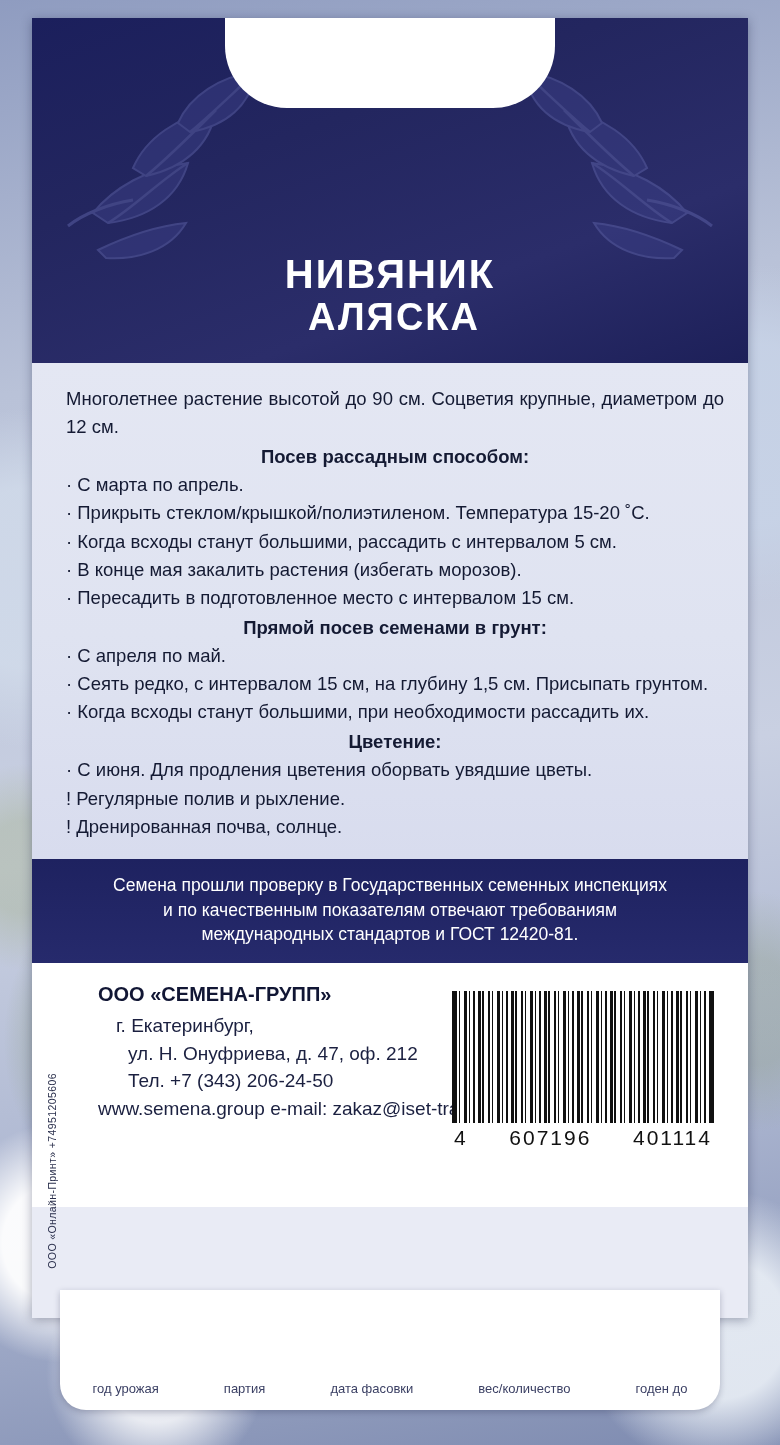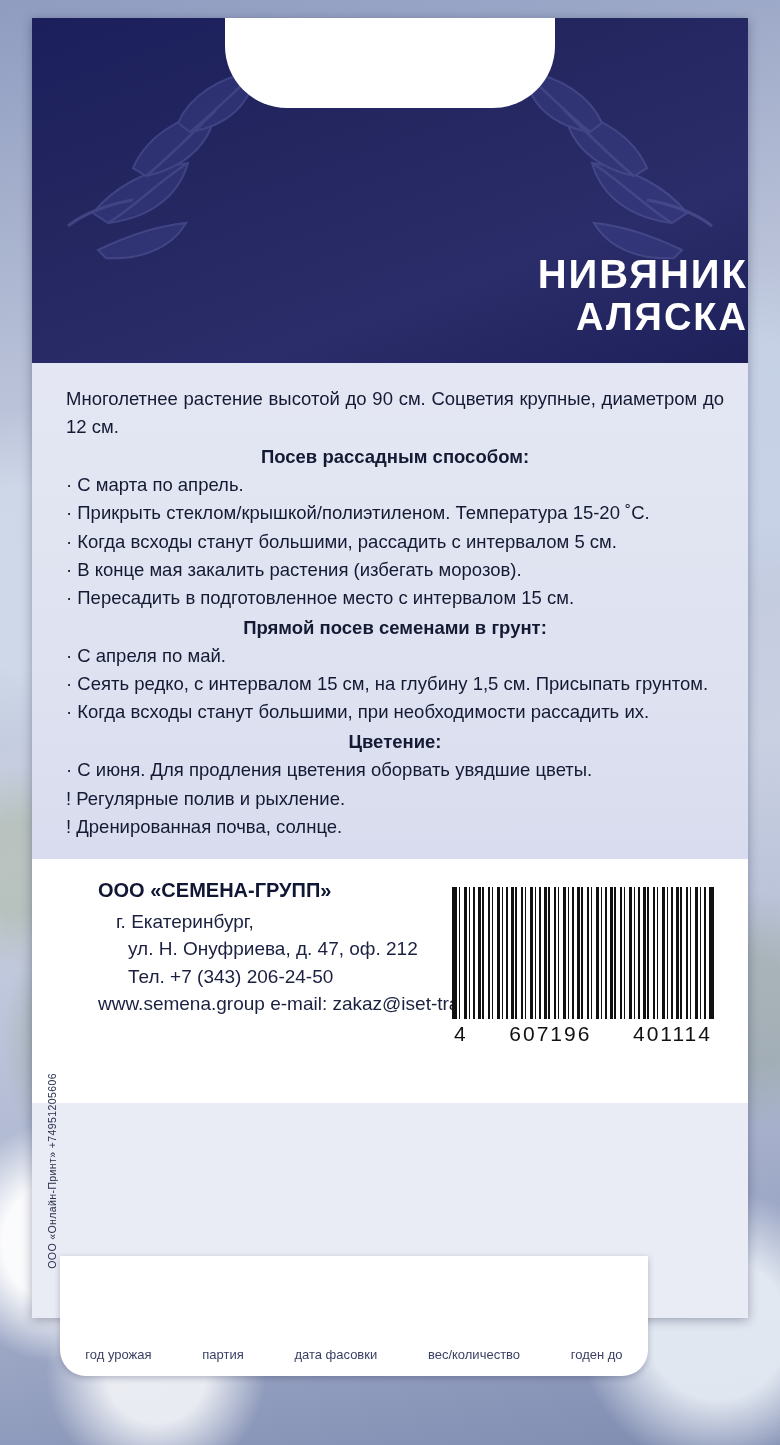--- a/index.html
+++ b/index.html
@@ -74,21 +74,21 @@
     opacity: 0.5;
   }
   .leaf-art.left { left: 6px; }
   .leaf-art.right { right: 6px; }
 
   .title-block {
     position: absolute;
     left: 0;
     right: 0;
     bottom: 24px;
-    text-align: right;
+    text-align: center;
     color: #ffffff;
   }
   .title-main {
     font-size: 40px;
     font-weight: bold;
     letter-spacing: 2px;
     line-height: 1.12;
   }
   .title-sub {
     font-size: 38px;
@@ -199,22 +199,22 @@
     letter-spacing: 0.4px;
     writing-mode: vertical-rl;
     transform: rotate(180deg);
     white-space: nowrap;
   }
 
   
   .bottom-strip {
     position: absolute;
     left: 60px;
-    top: 1256px;
-    width: 588px;
+    top: 1290px;
+    width: 660px;
     height: 120px;
     background: #ffffff;
     border-radius: 0 0 26px 26px;
     box-shadow: 0 2px 6px rgba(20,25,60,0.25);
   }
   .field-labels {
     position: absolute;
     left: 0;
     right: 0;
     bottom: 14px;
@@ -283,20 +283,25 @@
       <p class="bullet">· С апреля по май.</p>
       <p class="bullet just">· Сеять редко, с интервалом 15 см, на глубину 1,5 см. Присыпать грунтом.</p>
       <p class="bullet">· Когда всходы станут большими, при необходимости рассадить их.</p>
 
       <p class="sec-head">Цветение:</p>
       <p class="bullet">· С июня. Для продления цветения оборвать увядшие цветы.</p>
       <p class="bullet">! Регулярные полив и рыхление.</p>
       <p class="bullet">! Дренированная почва, солнце.</p>
     </div>
 
+    <div class="cert">
+      <div>Семена прошли проверку в Государственных семенных инспекциях</div>
+      <div>и по качественным показателям отвечают требованиям</div>
+      <div>международных стандартов и ГОСТ 12420-81.</div>
+    </div>
 
     <div class="footer">
       <p class="company">ООО «СЕМЕНА-ГРУПП»</p>
       <div class="addr">
         <span class="indent1">г. Екатеринбург,</span>
         <span class="indent2">ул. Н. Онуфриева, д. 47, оф. 212</span>
         <span class="indent2">Тел. +7 (343) 206-24-50</span>
         <span>www.semena.group</span>
         <span>e-mail: zakaz@iset-trade.ru</span>
       </div>

